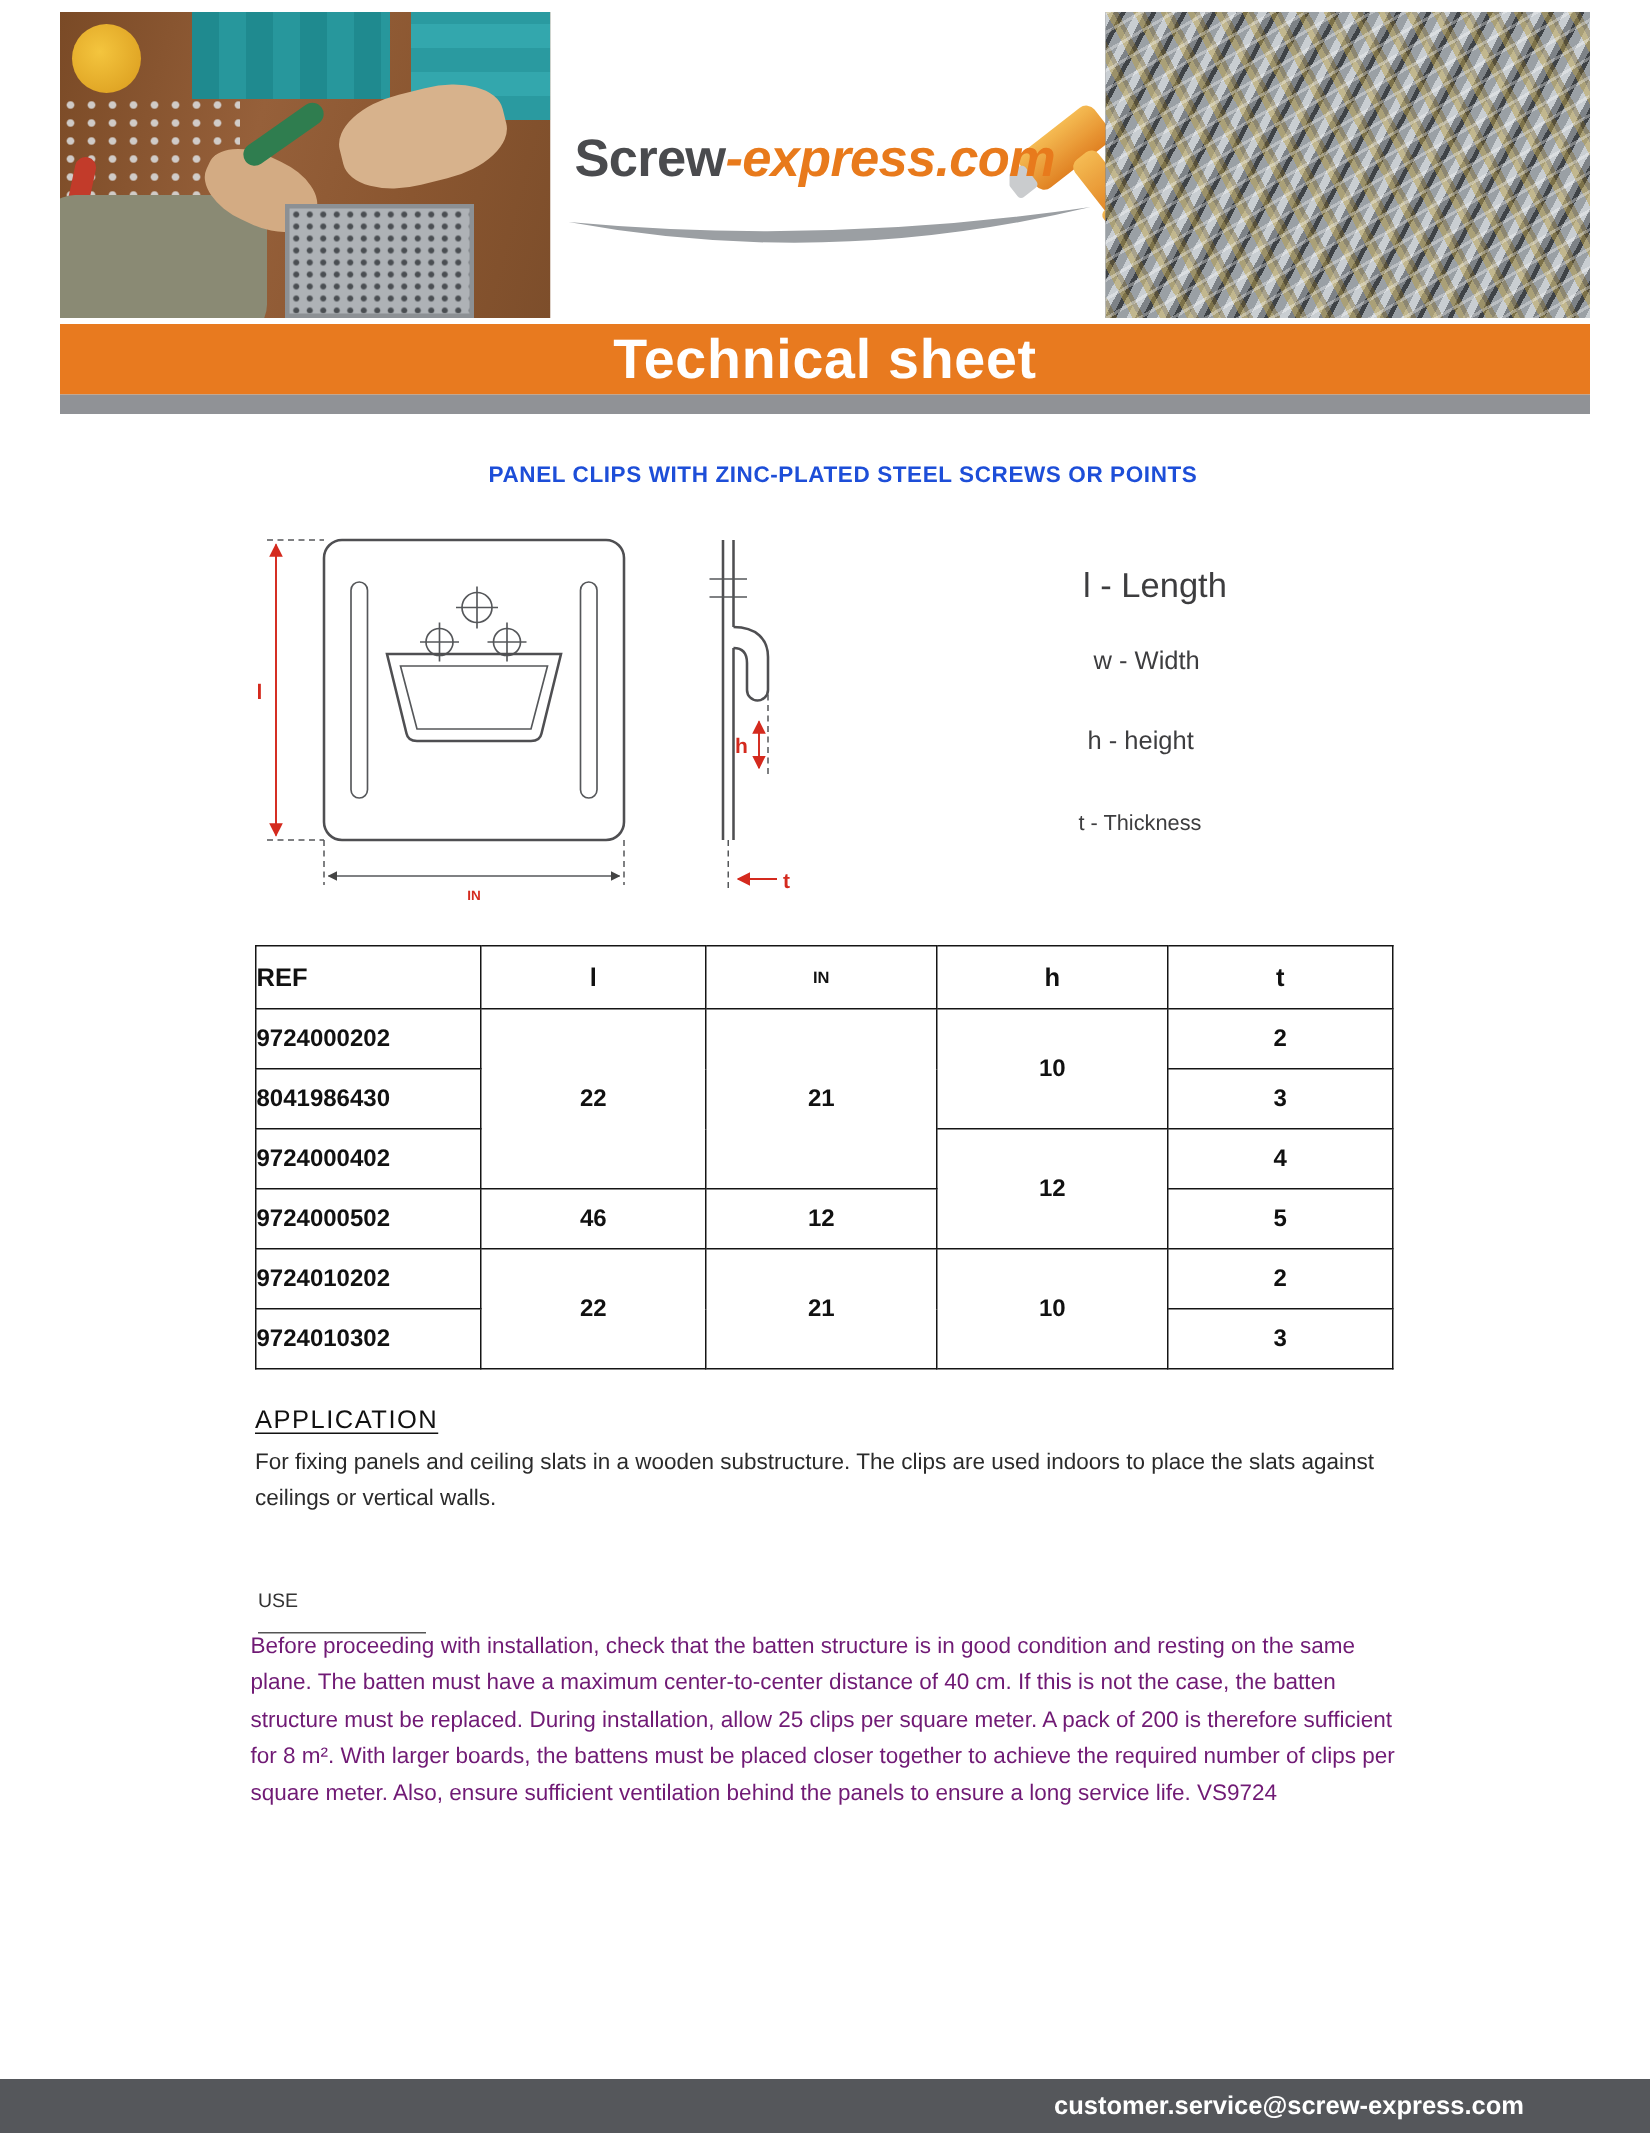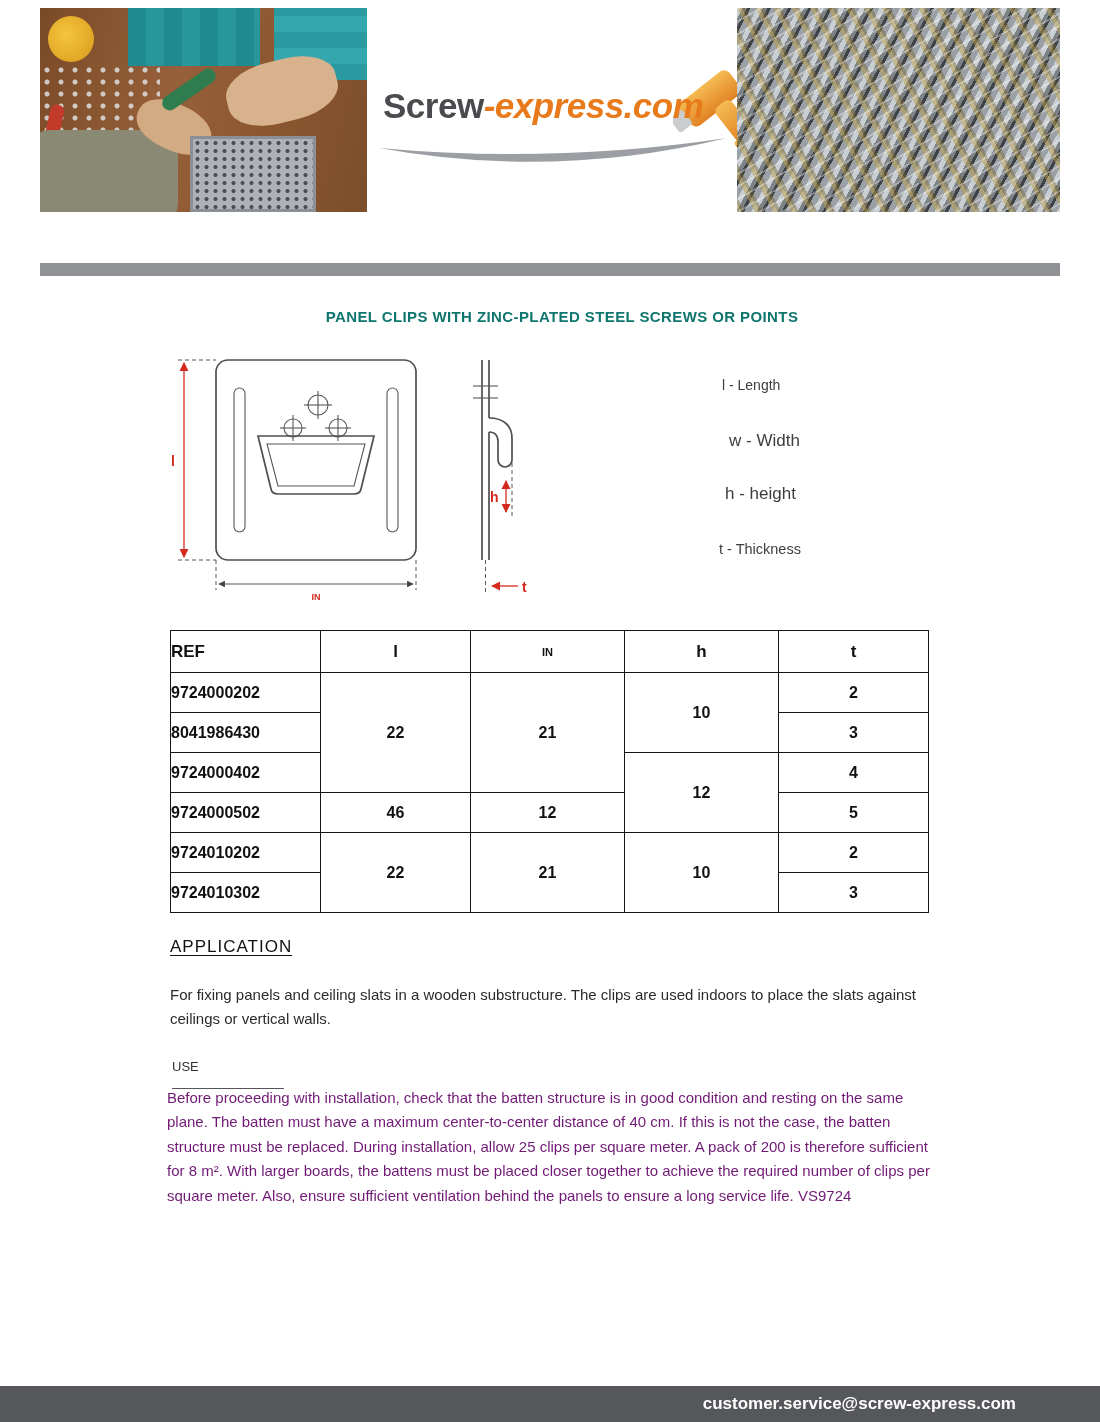--- a/index.html
+++ b/index.html
@@ -50,52 +50,52 @@
   .swoosh { position:absolute; left:6px; top:126px; z-index:1; }
 
   
   .banner { position:absolute; left:40px; top:216px; width:1020px; height:47px; background:#e87a1f; }
   .banner-title { width:100%; text-align:center; line-height:47px; color:#ffffff;
     font-size:37px; font-weight:bold; letter-spacing:0.5px; }
   .banner-shadow { position:absolute; left:40px; top:263px; width:1020px; height:13px; background:#909296; }
 
   
   .sheet-title { position:absolute; left:0; top:308px; width:100%; text-align:center;
-    color:#0f766e; font-size:15px; font-weight:bold; letter-spacing:0.4px;padding-left:24px; }
+    color:#1d4ed8; font-size:15px; font-weight:bold; letter-spacing:0.4px;padding-left:24px; }
 
   
   .diagram-svg { position:absolute; left:170px; top:348px; }
   .dline { stroke:#4f4f52; stroke-width:1.7; fill:none; }
   .dthin { stroke:#55575a; stroke-width:1.1; fill:none; }
   .ddash { stroke:#55575a; stroke-width:1; fill:none; stroke-dasharray:4 3; }
   .dred  { stroke:#d42a1e; stroke-width:1.3; fill:none; }
   .dimred { fill:#d42a1e; font-weight:bold; font-family:"Liberation Sans",sans-serif; font-size:14px; }
   .dimred.small { font-size:9px; }
   .legend-item { position:absolute; color:#3d3d3f; }
-  .legend-0 { left:722px; top:377px; font-size:14px; }
+  .legend-0 { left:722px; top:377px; font-size:23px; }
   .legend-1 { left:729px; top:431px; font-size:17px; }
   .legend-2 { left:725px; top:484px; font-size:17px;text-align:center; }
   .legend-3 { left:719px; top:541px; font-size:14.5px; }
 
   
   .spec-table { position:absolute; left:170px; top:630px; border-collapse:collapse; table-layout:fixed; }
   .spec-table th, .spec-table td { border:1.5px solid #151515; color:#111; font-weight:bold;
     text-align:center; font-size:16px; background:#fff; }
   .spec-table th { height:42px; font-size:17px; }
   .spec-table td { height:40px; }
   .spec-table .c-ref { width:150px; text-align:left; padding-left:0; }
   .spec-table .c-l { width:150px; } .spec-table .c-in { width:154px; }
   .spec-table .c-h { width:154px; } .spec-table .c-t { width:150px; }
   .spec-table th.small { font-size:11px; }
 
   
   .app-heading { position:absolute; left:170px; top:937px; font-size:17px; letter-spacing:1px;
     color:#111; text-decoration:underline; text-underline-offset:3px; }
   .app-text { position:absolute; left:170px; top:963px; width:748px; font-size:15px;
-    line-height:1.6; color:#2b2b2b;margin-top:20px; }
+    line-height:1.6; color:#2b2b2b; }
   .use-heading { position:absolute; left:172px; top:1059px; width:112px; font-size:13px;
     color:#333; border-bottom:1px solid #555; padding-bottom:14px; }
   .use-text { position:absolute; left:167px; top:1086px; width:778px; font-size:15px;
     line-height:1.63; color:#701a75; }
 
   
   .footer { position:absolute; left:0; top:1386px; width:1100px; height:36px; background:#55575b;
     color:#fff; font-weight:bold; font-size:17px; line-height:36px; text-align:right;
     padding-right:84px; }
 </style>
@@ -139,20 +139,23 @@
       <path d="M6,14 Q180,46 354,4 Q180,30 6,14 Z" fill="#9b9fa3"></path>
     </svg>
   </div>
 
   <div class="photo photo-right">
     <div class="layer wr-l1"></div>
     <div class="layer wr-l2"></div>
     <div class="layer wr-l3"></div>
   </div>
 
+  <div class="banner">
+    <div class="banner-title">Technical sheet</div>
+  </div>
   <div class="banner-shadow"></div>
 
   <div class="sheet-title">PANEL CLIPS WITH ZINC-PLATED STEEL SCREWS OR POINTS</div>
 
   <svg class="diagram-svg" width="560" height="278" viewBox="0 0 560 278">
     <defs>
       <marker id="arrR" viewBox="0 0 10 10" refX="9" refY="5" markerWidth="7" markerHeight="7" orient="auto-start-reverse">
         <path d="M0,0 L10,5 L0,10 Z" fill="#d42a1e"></path>
       </marker>
       <marker id="arrB" viewBox="0 0 10 10" refX="9" refY="5" markerWidth="6" markerHeight="6" orient="auto-start-reverse">

